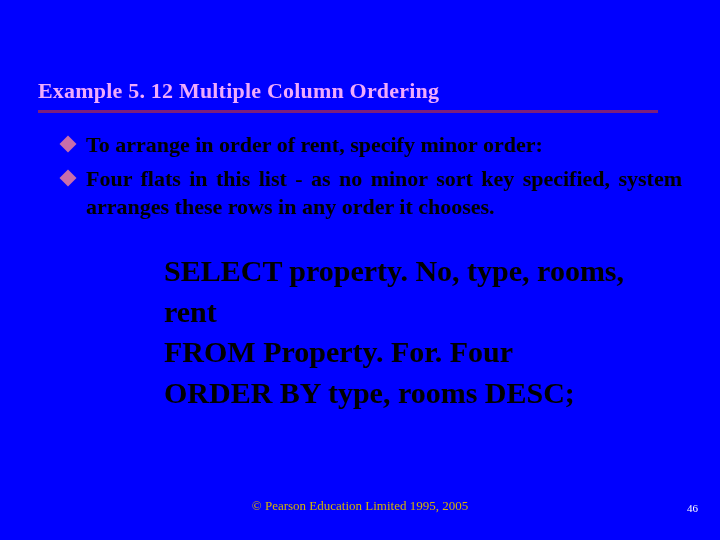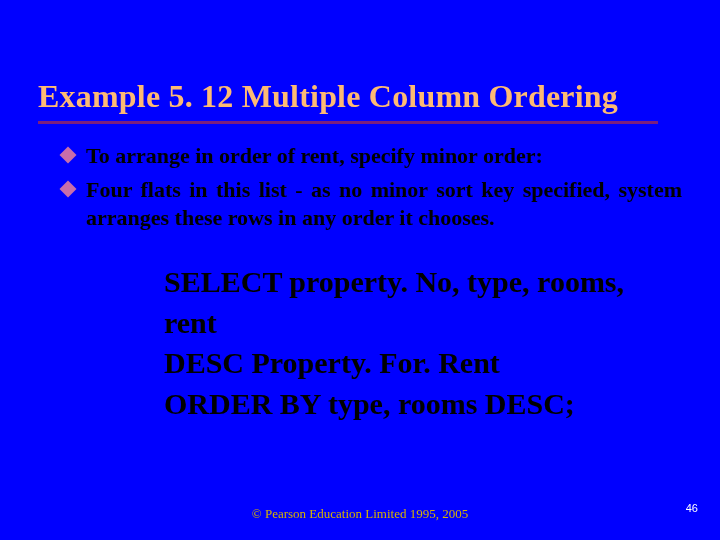--- a/index.html
+++ b/index.html
@@ -14,23 +14,23 @@
   .slide {
     width: 720px;
     height: 540px;
     position: relative;
     padding: 0;
   }
   .title-wrap {
     padding: 78px 38px 0 38px;
   }
   .title {
-    color: #fdba74;
+    color: #f0abfc;
     font-weight: bold;
-    font-size: 32px;
+    font-size: 22px;
     letter-spacing: 0.2px;
   }
   .title-underline {
     margin-top: 6px;
     height: 3px;
     background: #7c1f7c;
     width: 620px;
   }
   .body {
     padding: 18px 38px 0 60px;
@@ -60,34 +60,34 @@
   }
   .sql-block {
     padding: 24px 38px 0 104px;
     color: #000000;
     font-weight: bold;
     font-size: 30px;
     line-height: 1.35;
   }
   .footer {
     position: absolute;
-    bottom: 18px;
+    bottom: 26px;
     width: 100%;
     text-align: center;
     color: #d6b300;
     font-size: 13px;
     font-family: "Times New Roman", Times, serif;
   }
   .page-num {
     position: absolute;
     right: 22px;
     bottom: 26px;
     color: #ffffff;
     font-size: 11px;
-    font-family: Liberation Sans, sans-serif;
+    font-family: Liberation Serif, serif;
   }
 </style>
 </head>
 <body>
 
 <div class="slide">
 
   <div class="title-wrap">
     <div class="title">Example 5. 12  Multiple Column Ordering</div>
     <div class="title-underline"></div>
@@ -100,21 +100,21 @@
         <span>To arrange in order of rent, specify minor order:</span>
       </li>
       <li class="bullet-item">
         <span class="diamond-icon"></span>
         <span>Four flats in this list - as no minor sort key specified, system arranges these rows in any order it chooses.</span>
       </li>
     </ul>
 
     <div class="sql-block">
       <div>SELECT property. No, type, rooms, rent</div>
-      <div>DESC Property. For. Rent</div>
+      <div>FROM Property. For. Four</div>
       <div>ORDER BY type, rooms DESC;</div>
     </div>
   </div>
 
   <div class="footer">© Pearson Education Limited 1995, 2005</div>
   <div class="page-num">46</div>
 
 </div>
 
 </body></html>

